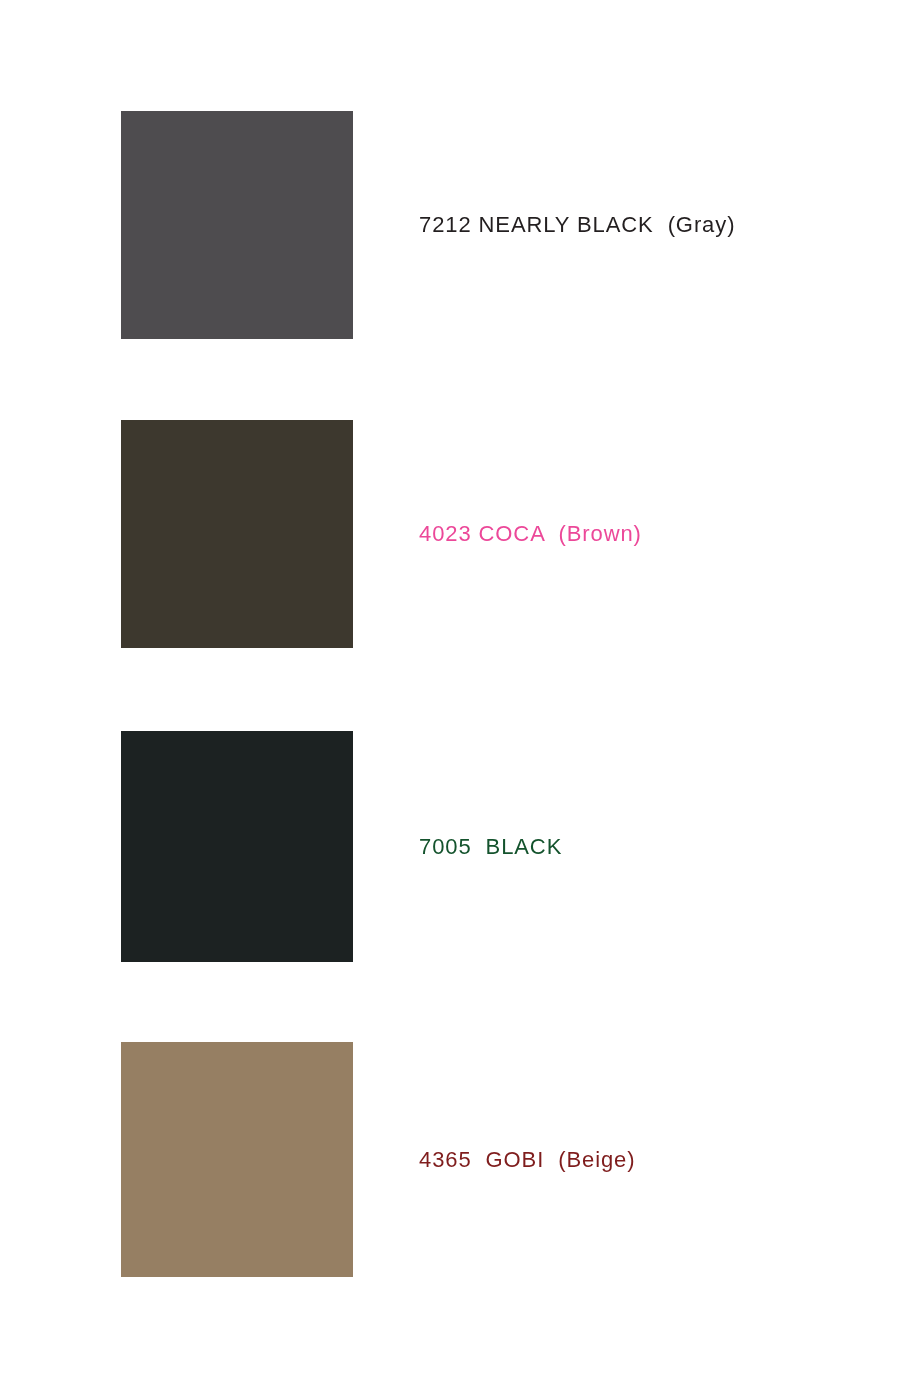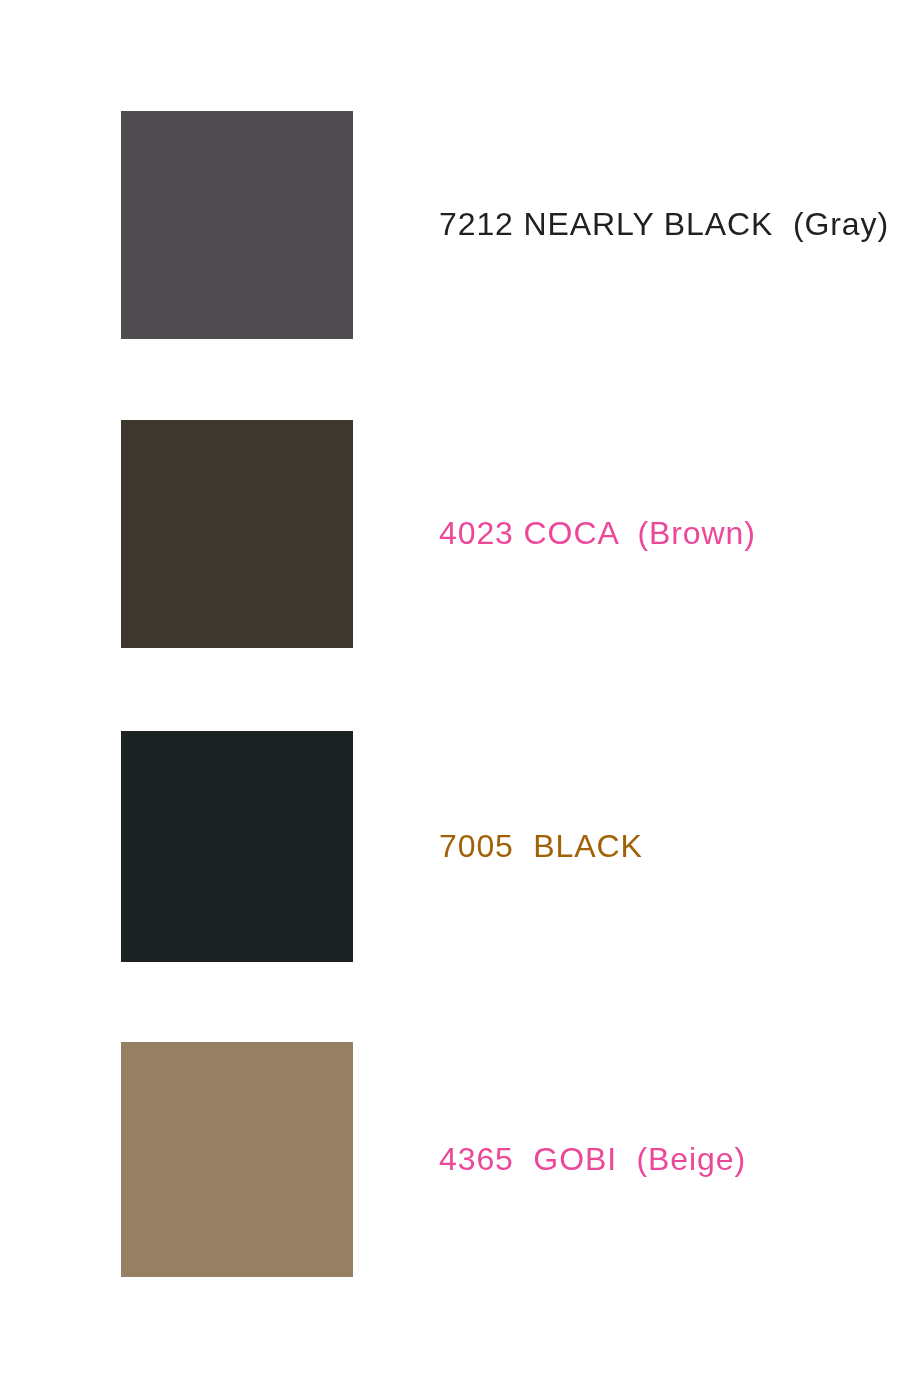--- a/index.html
+++ b/index.html
@@ -41,26 +41,26 @@
     position: absolute;
     left: 121px;
     top: 0;
     width: 232px;
     height: 100%;
     display: block;
   }
 
   .swatch-label {
     position: absolute;
-    left: 439px;
+    left: 419px;
     top: 50%;
     transform: translateY(-50%);
     color: #231f20;
     font-family: "Liberation Sans", sans-serif;
-    font-size: 32px;
+    font-size: 22px;
     font-weight: 300;
     letter-spacing: 0.9px;
     white-space: pre;
     line-height: 1.1;
   }
 </style>
 </head>
 <body style="background-color: rgb(255, 255, 255);">
 
 <div id="swatch-sheet" style="background-color: rgb(255, 255, 255);">
@@ -70,21 +70,21 @@
     <div class="swatch-label" style="color: rgb(35, 31, 32);">7212 NEARLY BLACK  (Gray)</div>
   </div>
 
   <div class="swatch-row row-1">
     <div class="swatch-chip" style="background-color: rgb(61, 56, 46);"></div>
     <div class="swatch-label" style="color: #ec4899;">4023 COCA  (Brown)</div>
   </div>
 
   <div class="swatch-row row-2">
     <div class="swatch-chip" style="background-color: rgb(28, 34, 34);"></div>
-    <div class="swatch-label" style="color: #a16207;">7005  BLACK</div>
+    <div class="swatch-label" style="color: #14532d;">7005  BLACK</div>
   </div>
 
   <div class="swatch-row row-3">
     <div class="swatch-chip" style="background-color: rgb(150, 127, 99);"></div>
-    <div class="swatch-label" style="color: #ec4899;">4365  GOBI  (Beige)</div>
+    <div class="swatch-label" style="color: #7f1d1d;">4365  GOBI  (Beige)</div>
   </div>
 
 </div>
 
 </body></html>

